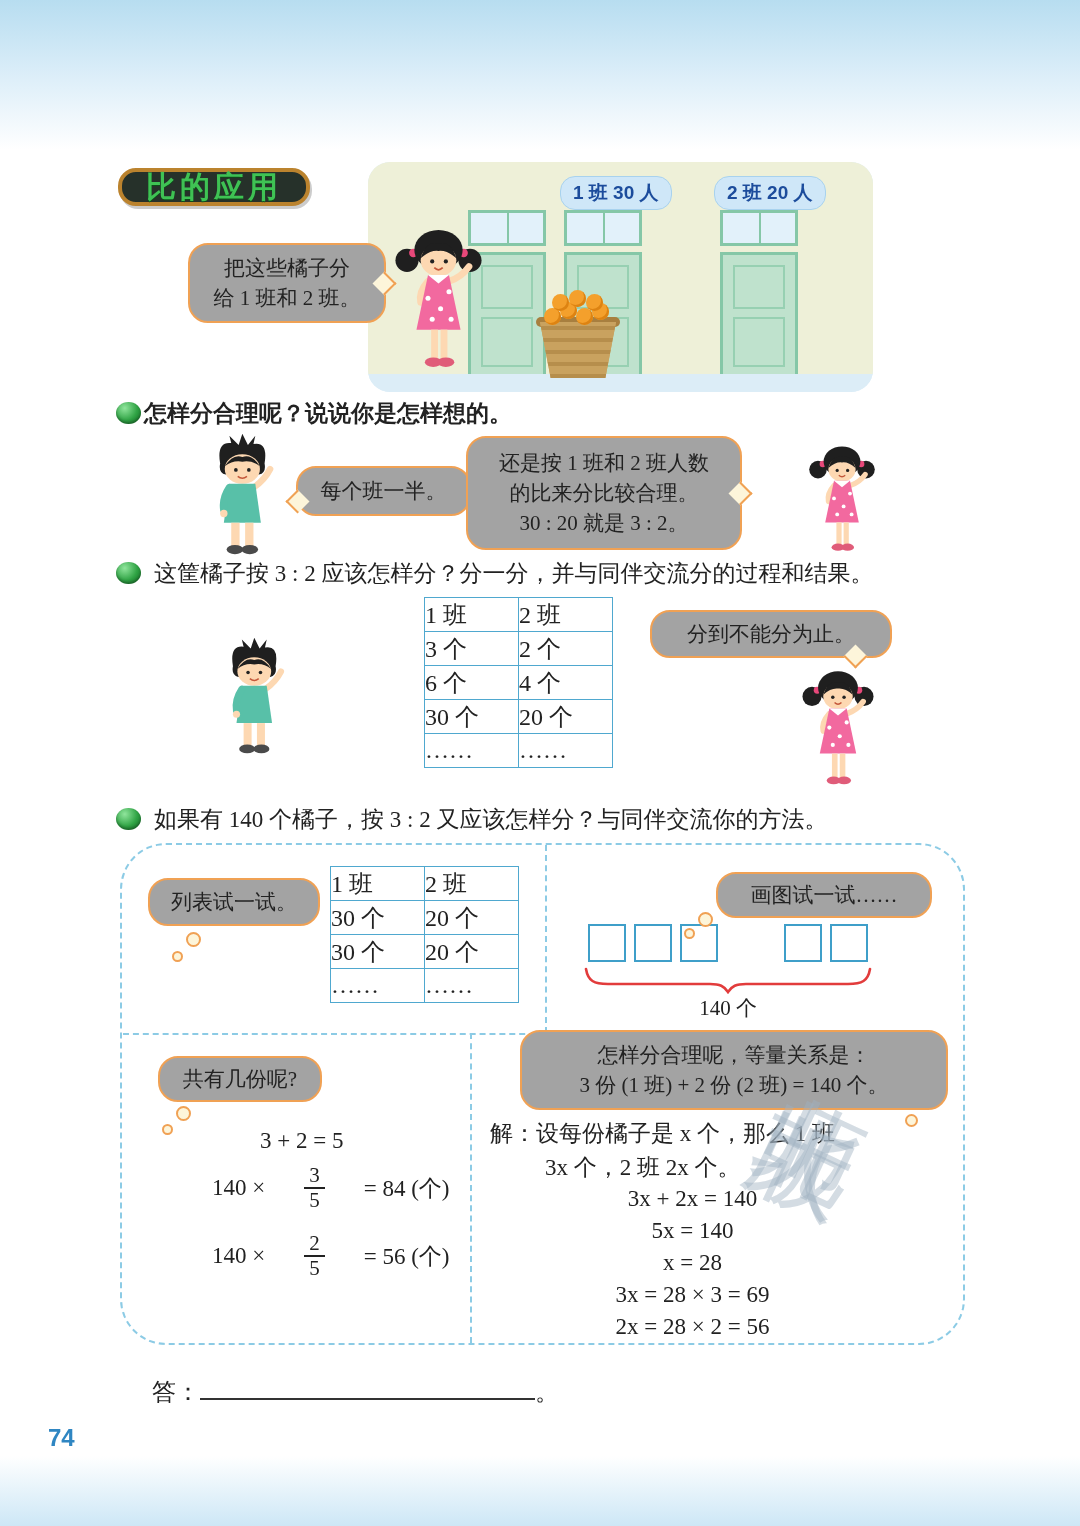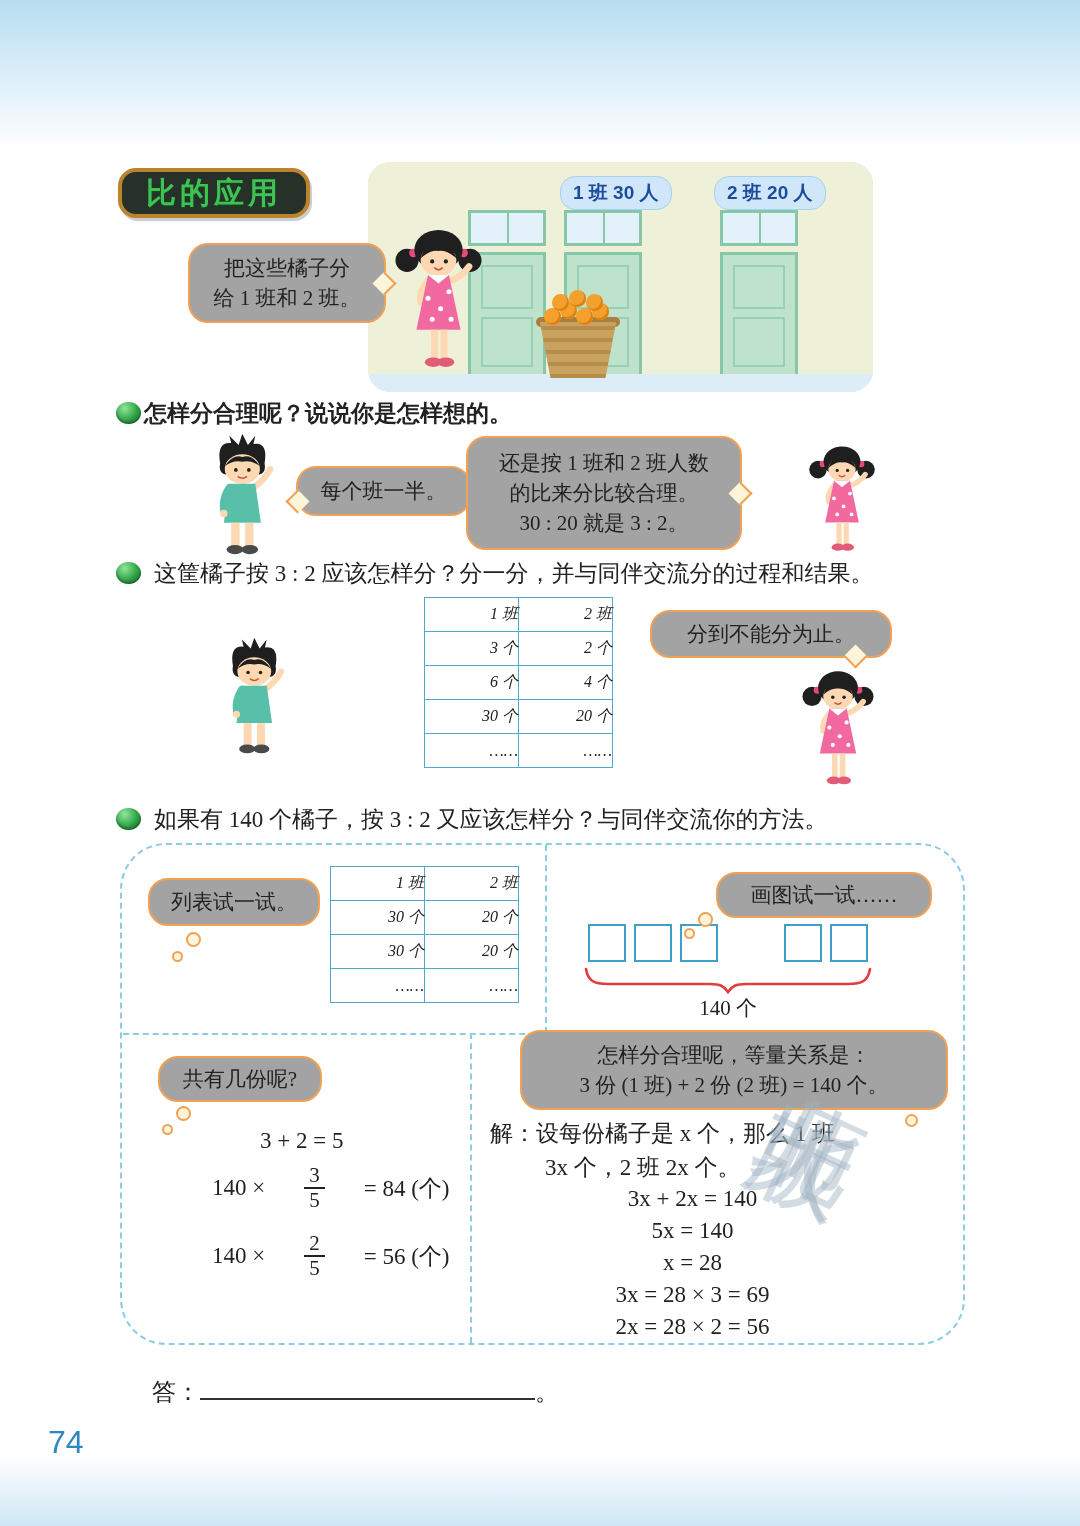--- a/index.html
+++ b/index.html
@@ -5,21 +5,21 @@
   html,body{margin:0;padding:0;background:#fff;}
   .page{position:relative;width:1080px;height:1526px;background:#ffffff;overflow:hidden;
         font-family:"Liberation Serif","DejaVu Serif",serif;color:#222;}
   .abs{position:absolute;}
   .top-grad{left:0;top:0;width:1080px;height:150px;
         background:linear-gradient(180deg,#b7ddf0 0%,#d8ecf8 45%,#ffffff 100%);}
   .bottom-grad{left:0;bottom:0;width:1080px;height:70px;
         background:linear-gradient(0deg,#cde7f6 0%,rgba(255,255,255,0) 100%);}
   .watermark{left:790px;top:1030px;writing-mode:vertical-rl;transform:rotate(25deg);
         font-size:100px;color:rgba(160,178,192,0.45);letter-spacing:8px;pointer-events:none;z-index:9;}
-  .title-badge{left:118px;top:168px;width:192px;height:50px;background:#26312a;
+  .title-badge{left:118px;top:168px;width:192px;height:38px;background:#26312a;
         border:4px solid #bb832e;border-radius:18px;box-sizing:border-box;
         display:flex;align-items:center;justify-content:center;box-shadow:2px 3px 0 rgba(0,0,0,.2);}
   .title-badge span{font-size:30px;font-weight:bold;color:#3fc254;letter-spacing:4px;
         text-shadow:0 1px 0 #0c4e18;font-family:"Liberation Sans",sans-serif;}
   
   .scene{left:368px;top:162px;width:505px;height:230px;background:#d9ecf8;border-radius:22px;overflow:hidden;}
   .wall{position:absolute;left:0;top:0;width:505px;height:212px;background:#eef0d8;}
   .floor{position:absolute;left:0;top:212px;width:505px;height:18px;background:#dcedf7;}
   .door{position:absolute;top:90px;width:78px;height:122px;background:#bfe2cd;
         border:3px solid #85c7a7;border-bottom:none;box-sizing:border-box;}
@@ -47,36 +47,36 @@
   .tail.t-bottom-right{bottom:-9px;right:26px;transform:rotate(45deg);
         border-bottom:2.2px solid #f0a154;border-right:2.2px solid #f0a154;}
   .trail{position:absolute;background:#fdf5da;border:2px solid #f0a154;border-radius:50%;z-index:3;}
   
   .bullet{width:25px;height:22px;border-radius:50%;
         background:radial-gradient(circle at 35% 28%,#90e59c,#2fa344 55%,#156b27);
         box-shadow:inset 0 -2px 3px rgba(0,0,0,.3);}
   .prompt{font-size:23px;line-height:32px;white-space:nowrap;}
   
   .ptable{border-collapse:collapse;background:#fff;}
-  .ptable td{border:1.8px solid #4fa8cf;width:93px;height:33px;text-align:right;
-        font-size:16px;padding:0;font-style:italic;}
+  .ptable td{border:1.8px solid #4fa8cf;width:93px;height:33px;text-align:left;
+        font-size:24px;padding:0;}
   
   .workspace{left:120px;top:843px;width:845px;height:502px;border:2.5px dashed #8ccbe5;
         border-radius:46px;box-sizing:border-box;}
   .div-v{border-left:2.5px dashed #8ccbe5;width:0;}
   .div-h{border-top:2.5px dashed #8ccbe5;height:0;}
   .obox{position:absolute;width:38px;height:38px;border:2.2px solid #3f9fc9;background:#fff;box-sizing:border-box;}
   .mathline{font-size:23px;white-space:nowrap;}
   .fracline{display:flex;align-items:center;font-size:23px;white-space:nowrap;gap:32px;}
   .frac{display:inline-flex;flex-direction:column;align-items:center;margin:0 7px;font-size:21px;line-height:23px;}
   .frac .den{border-top:2px solid #222;}
   .frac .num,.frac .den{padding:0 5px;}
   .eqcenter{left:520px;width:345px;text-align:center;font-size:23px;white-space:nowrap;}
   .answer-line{display:inline-block;width:335px;height:22px;border-bottom:2px solid #333;}
-  .pagenum{left:48px;top:1424px;font-size:32px;font-weight:normal;color:#2f86c2;
+  .pagenum{left:48px;top:1424px;font-size:24px;font-weight:bold;color:#2f86c2;
         font-family:"Liberation Sans",sans-serif;}
   .char{overflow:visible;}
 </style>
 </head>
 <body>
 
 <div class="page">
 
   <svg width="0" height="0" style="position:absolute">
     <defs>

